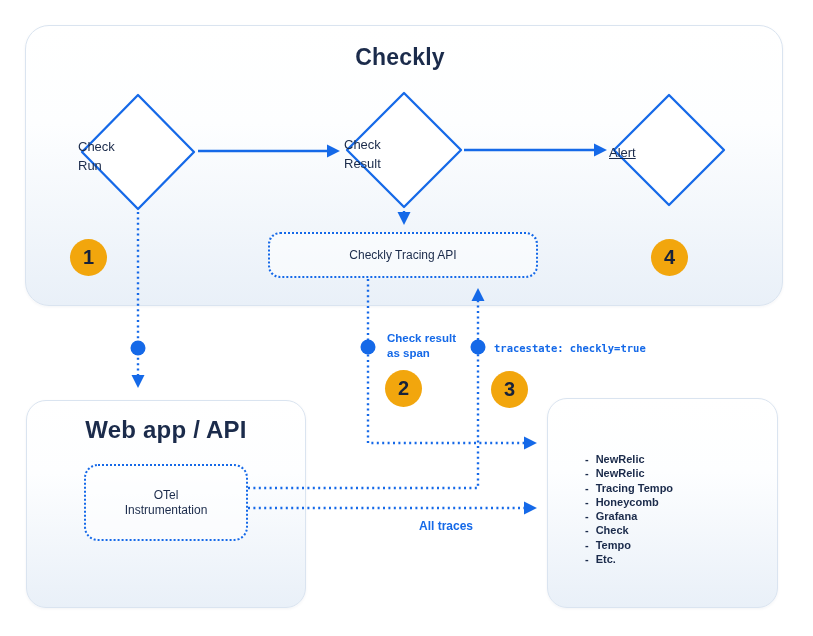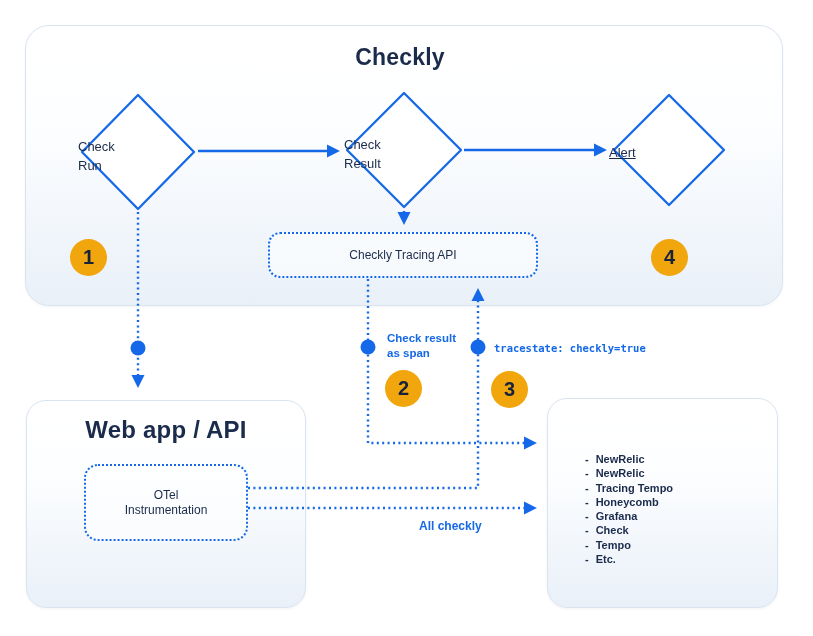--- a/index.html
+++ b/index.html
@@ -153,21 +153,21 @@
   <div class="badge" id="badge-3">
     <span>3</span>
   </div>
   <div class="badge" id="badge-4">
     <span>4</span>
   </div>
 
   <div class="bold-note" id="note-span">Check result
 as span</div>
   <div class="mono-note" id="note-tracestate">tracestate: checkly=true</div>
-  <div class="bold-note" id="note-all-traces">All checkly</div>
+  <div class="bold-note" id="note-all-traces">All traces</div>
 
   <ul id="vendor-list">
     <li>
       <span class="dash">-</span>
       <span>NewRelic</span>
     </li>
     <li>
       <span class="dash">-</span>
       <span>NewRelic</span>
     </li>

